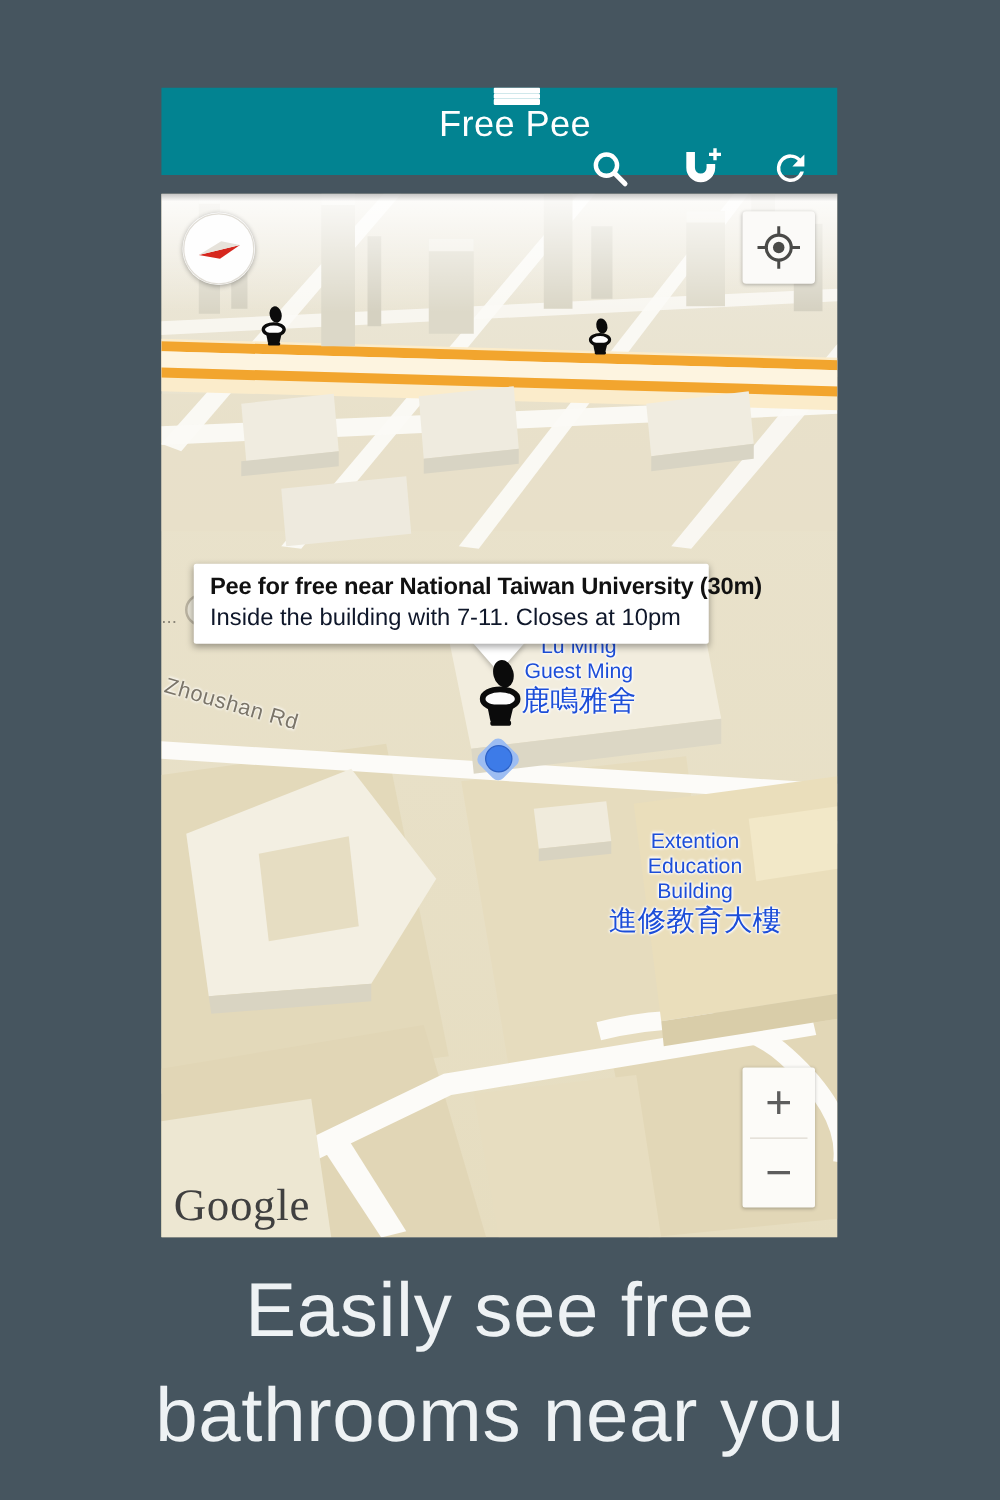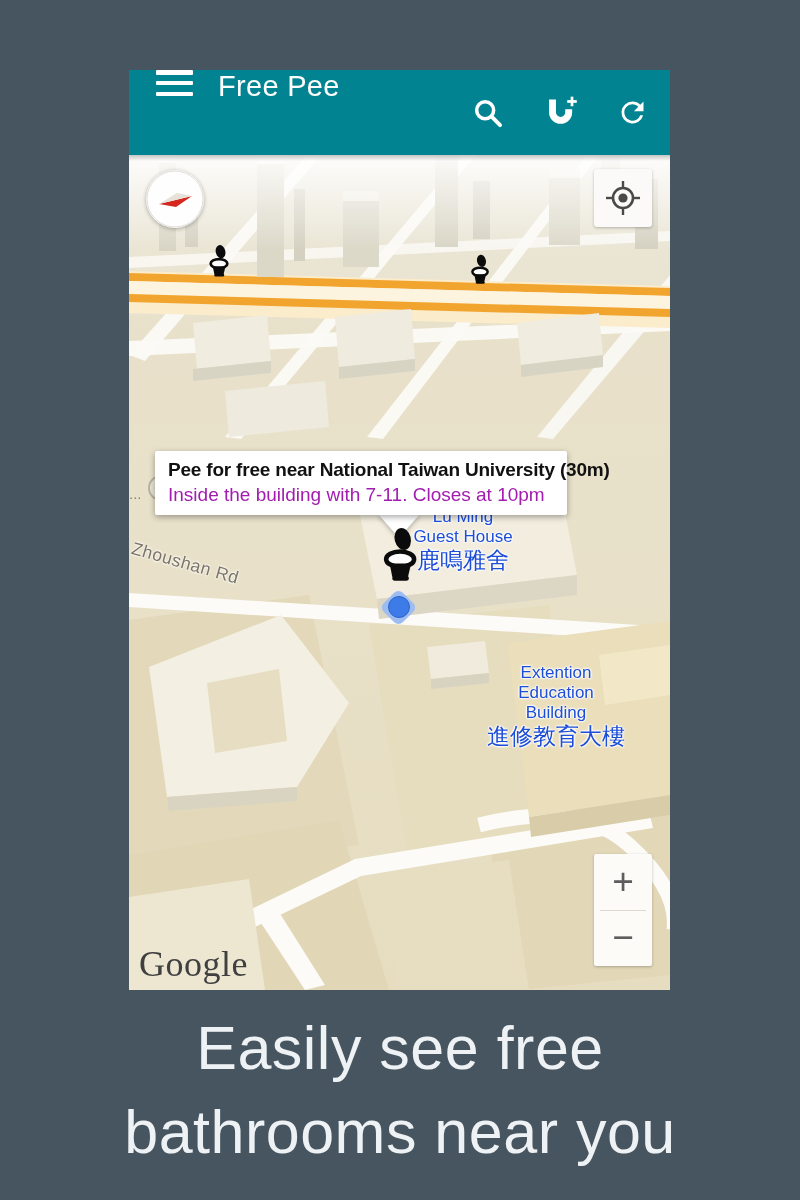--- a/index.html
+++ b/index.html
@@ -12,23 +12,24 @@
   }
 
   
   .phone {
     position:absolute; left:129px; top:70px; width:541px; height:920px;
     overflow:hidden;
   }
 
   
   .appbar {
-    position:absolute; left:0; top:0; width:541px; height:85px;
-    background:#028391; display:flex; 
+    position:absolute; left:0; top:0; width:541px; height:70px;
+    background:#028391; display:flex; align-items:center;
     z-index:30;
+    flex-direction:column;
   }
   .hamburger { width:37px; height:26px; margin-left:27px; display:flex; flex-direction:column; justify-content:space-between; cursor:pointer; }
   .hamburger span { display:block; height:4.5px; background:#fff; border-radius:1px; }
   .appbar-title { color:#fdfefe; font-size:29px; font-weight:400; margin-left:25px; letter-spacing:.3px; }
   .appbar-actions { margin-left:auto; display:flex; align-items:center; gap:36px; margin-right:20px; }
   .abtn { width:36px; height:36px; display:flex; align-items:center; justify-content:center; }
 
   
   .map {
     position:absolute; left:0; top:85px; width:541px; height:835px;
@@ -52,21 +53,21 @@
   
   .marker { position:absolute; z-index:6; }
 
   
   .infowin {
     position:absolute; left:26px; top:296px; width:412px; height:64px;
     background:#fff; border-radius:2px; box-shadow:0 2px 6px rgba(0,0,0,.35);
     padding:8px 13px 0 13px; z-index:10; white-space:nowrap;
   }
   .infowin .t { font-size:19px; font-weight:bold; color:#111; letter-spacing:-.2px; }
-  .infowin .s { font-size:19px; color:#a21caf; margin-top:3px; }
+  .infowin .s { font-size:19px; color:#0f172a; margin-top:3px; }
   .infotail {
     position:absolute; left:249px; top:359px; z-index:9;
     width:0; height:0; border-left:21px solid transparent; border-right:21px solid transparent;
     border-top:24px solid #fff;
     filter:drop-shadow(0 2px 2px rgba(0,0,0,.25));
   }
   .hidden-poi { position:absolute; left:19px; top:320px; width:26px; height:26px; border-radius:50%;
     background:#e8e4d6; border:2px solid #b9b2a0; z-index:8; }
   .ellipsis-label { position:absolute; left:0px; top:330px; font-size:15px; color:#8a8578; z-index:8; }
 
@@ -306,21 +307,21 @@
     <div class="infowin">
       <div class="t">Pee for free near National Taiwan University (30m)</div>
       <div class="s">Inside the building with 7-11. Closes at 10pm</div>
     </div>
     <div class="infotail"></div>
 
     <div class="road-label">Zhoushan Rd</div>
 
     <div class="maplabel guesthouse">
       <div class="lbl-latin">Lu Ming</div>
-      <div class="lbl-latin">Guest House</div>
+      <div class="lbl-latin">Guest Ming</div>
       <div class="lbl-cjk">鹿鳴雅舍</div>
     </div>
 
     <div class="maplabel extension">
       <div class="lbl-latin">Extention</div>
       <div class="lbl-latin">Education</div>
       <div class="lbl-latin">Building</div>
       <div class="lbl-cjk">進修教育大樓</div>
     </div>
 

